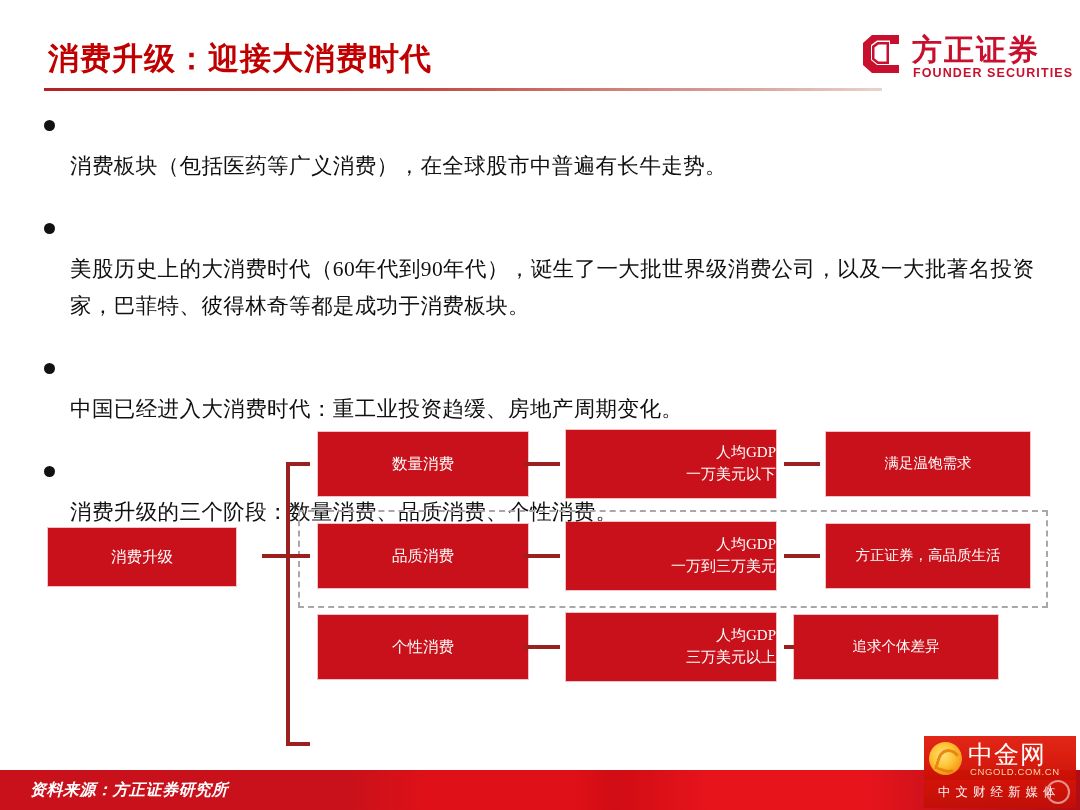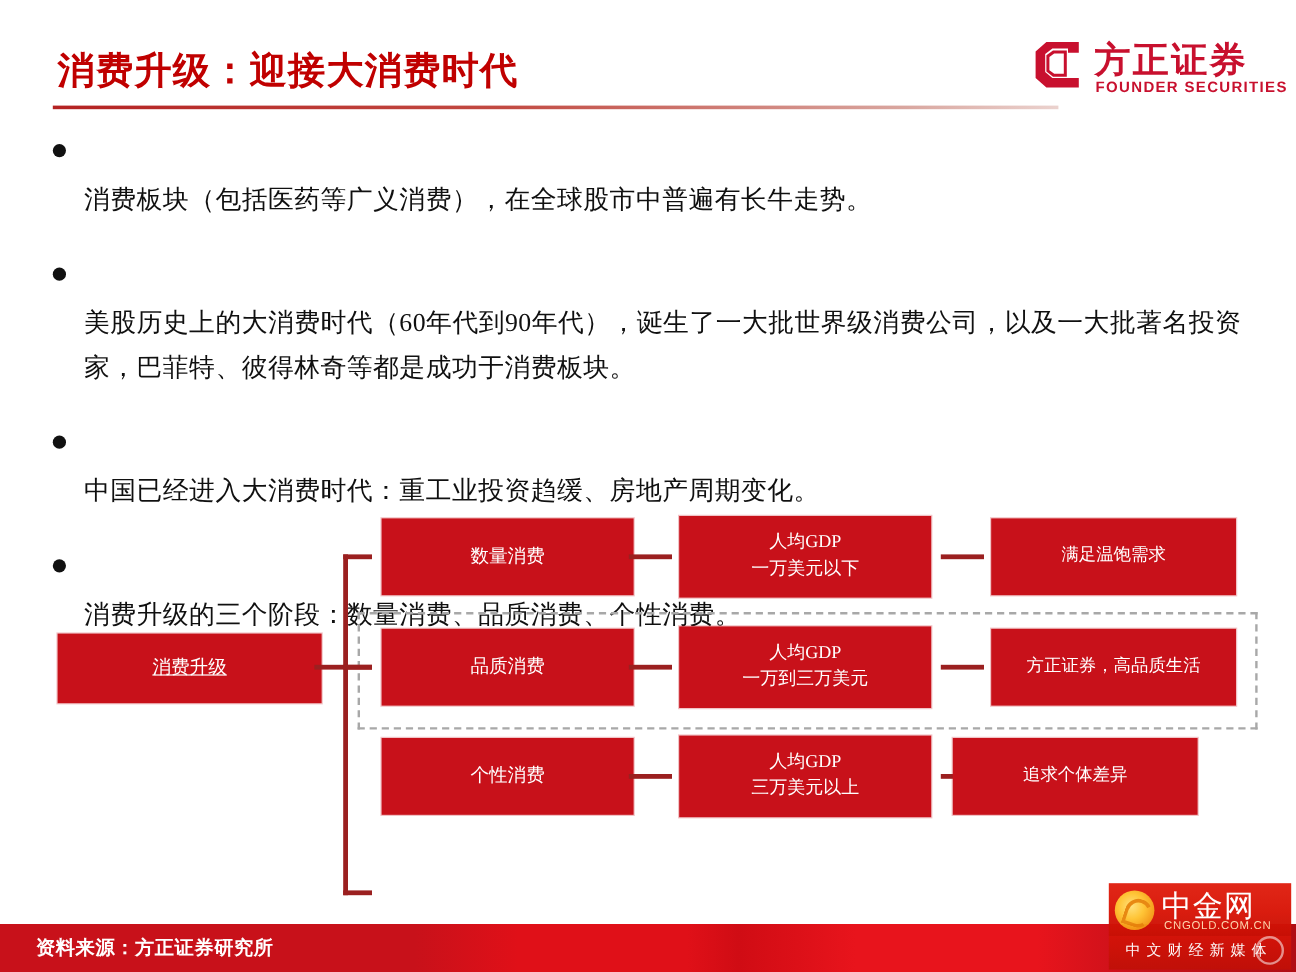--- a/index.html
+++ b/index.html
@@ -57,36 +57,36 @@
   .node{
     position:absolute;background:#C8111A;color:#fff;
     display:flex;flex-direction:column;align-items:center;justify-content:center;
     text-align:center;line-height:1.45;
     font-family:"Liberation Serif","DejaVu Serif",serif;
     box-shadow:0 0 0 1px rgba(200,17,26,0.25);
   }
   .node span{display:block;}
   .node-root{font-size:15.5px;}
   .node-stage{font-size:15.5px;margin-left:12px;}
-  .node-gdp{font-size:15px;}
+  .node-gdp{font-size:15px;align-items:flex-end;}
   .node-desc{font-size:14.5px;}
 
   .conn{position:absolute;background:#9B2020;}
   .dash-box{
     position:absolute;border:2px dashed #A8A8A8;background:transparent;
   }
 
   
   .footer{
     position:absolute;left:0;bottom:0;width:1080px;height:40px;
     background:linear-gradient(to right,#C8111A 0%,#C8111A 32%,#E01018 40%,#E01018 53%,#D00C14 57%,#E8141C 66%,#E8141C 80%,#C8111A 88%,#B00D14 100%);
   }
   .footer-text{
     position:absolute;left:30px;top:10px;
-    font-size:16px;color:#ffffff;font-weight:bold;
+    font-size:16px;color:#ffffff;font-style:italic;font-weight:bold;
     font-family:"Liberation Serif","DejaVu Serif",serif;letter-spacing:0.5px;
   }
 
   
   .watermark{position:absolute;right:4px;bottom:2px;width:152px;height:72px;opacity:0.97;}
   .wm-top{
     position:absolute;left:0;top:0;width:152px;height:44px;
     background:linear-gradient(to bottom,#E02010 0%,#D81508 55%,#C81005 100%);
   }
   .wm-circle{
@@ -161,21 +161,21 @@
     <div class="bullet">
       <span class="bullet-dot"></span>
       <span class="bullet-text">消费升级的三个阶段：数量消费、品质消费、个性消费。</span>
     </div>
   </div>
 
   <div class="diagram">
 
     <div class="dash-box" style="left:298px;top:110px;width:746px;height:94px;"></div>
 
-    <div class="node node-root" style="left:48px;top:128px;width:220px;height:58px;text-decoration:underline;">
+    <div class="node node-root" style="left:48px;top:128px;width:188px;height:58px;">
       <span>消费升级</span>
     </div>
 
     <div class="conn" style="left:262px;top:154px;width:48px;height:4px;"></div>
     <div class="conn" style="left:286px;top:62px;width:4px;height:284px;"></div>
 
     <div class="conn" style="left:286px;top:62px;width:24px;height:4px;"></div>
     <div class="conn" style="left:286px;top:154px;width:24px;height:4px;"></div>
     <div class="conn" style="left:286px;top:342px;width:24px;height:4px;"></div>
 

